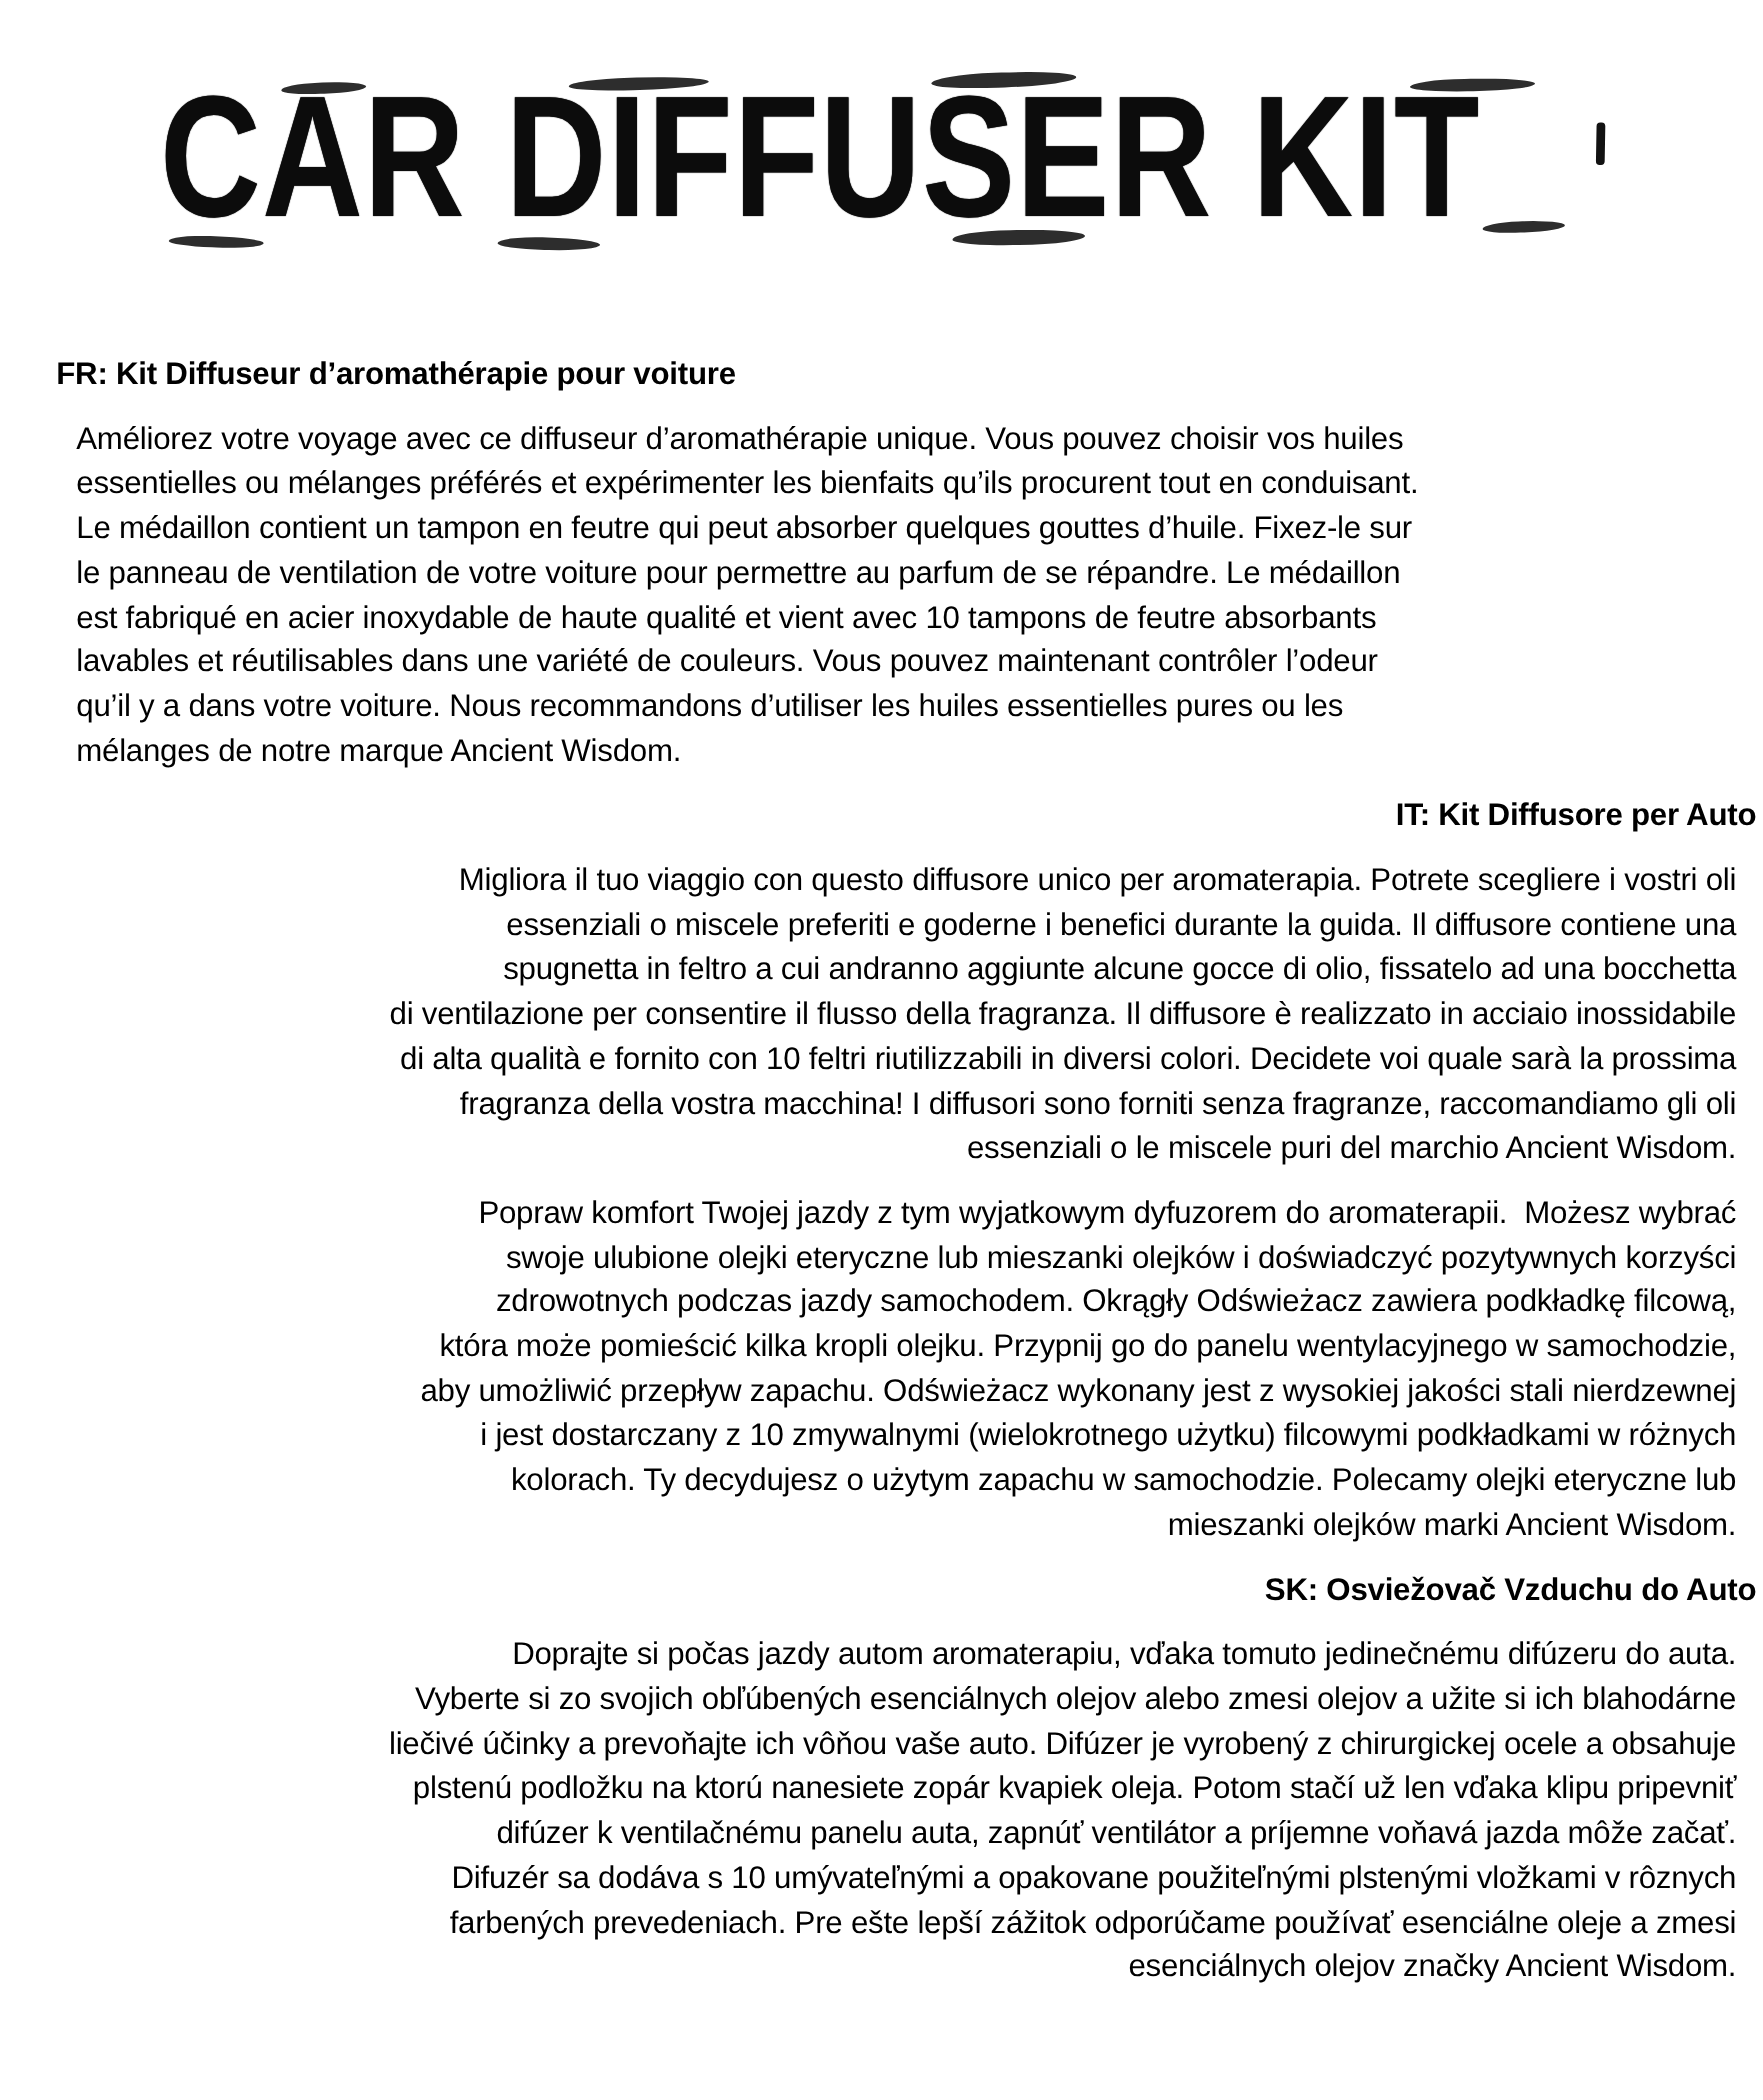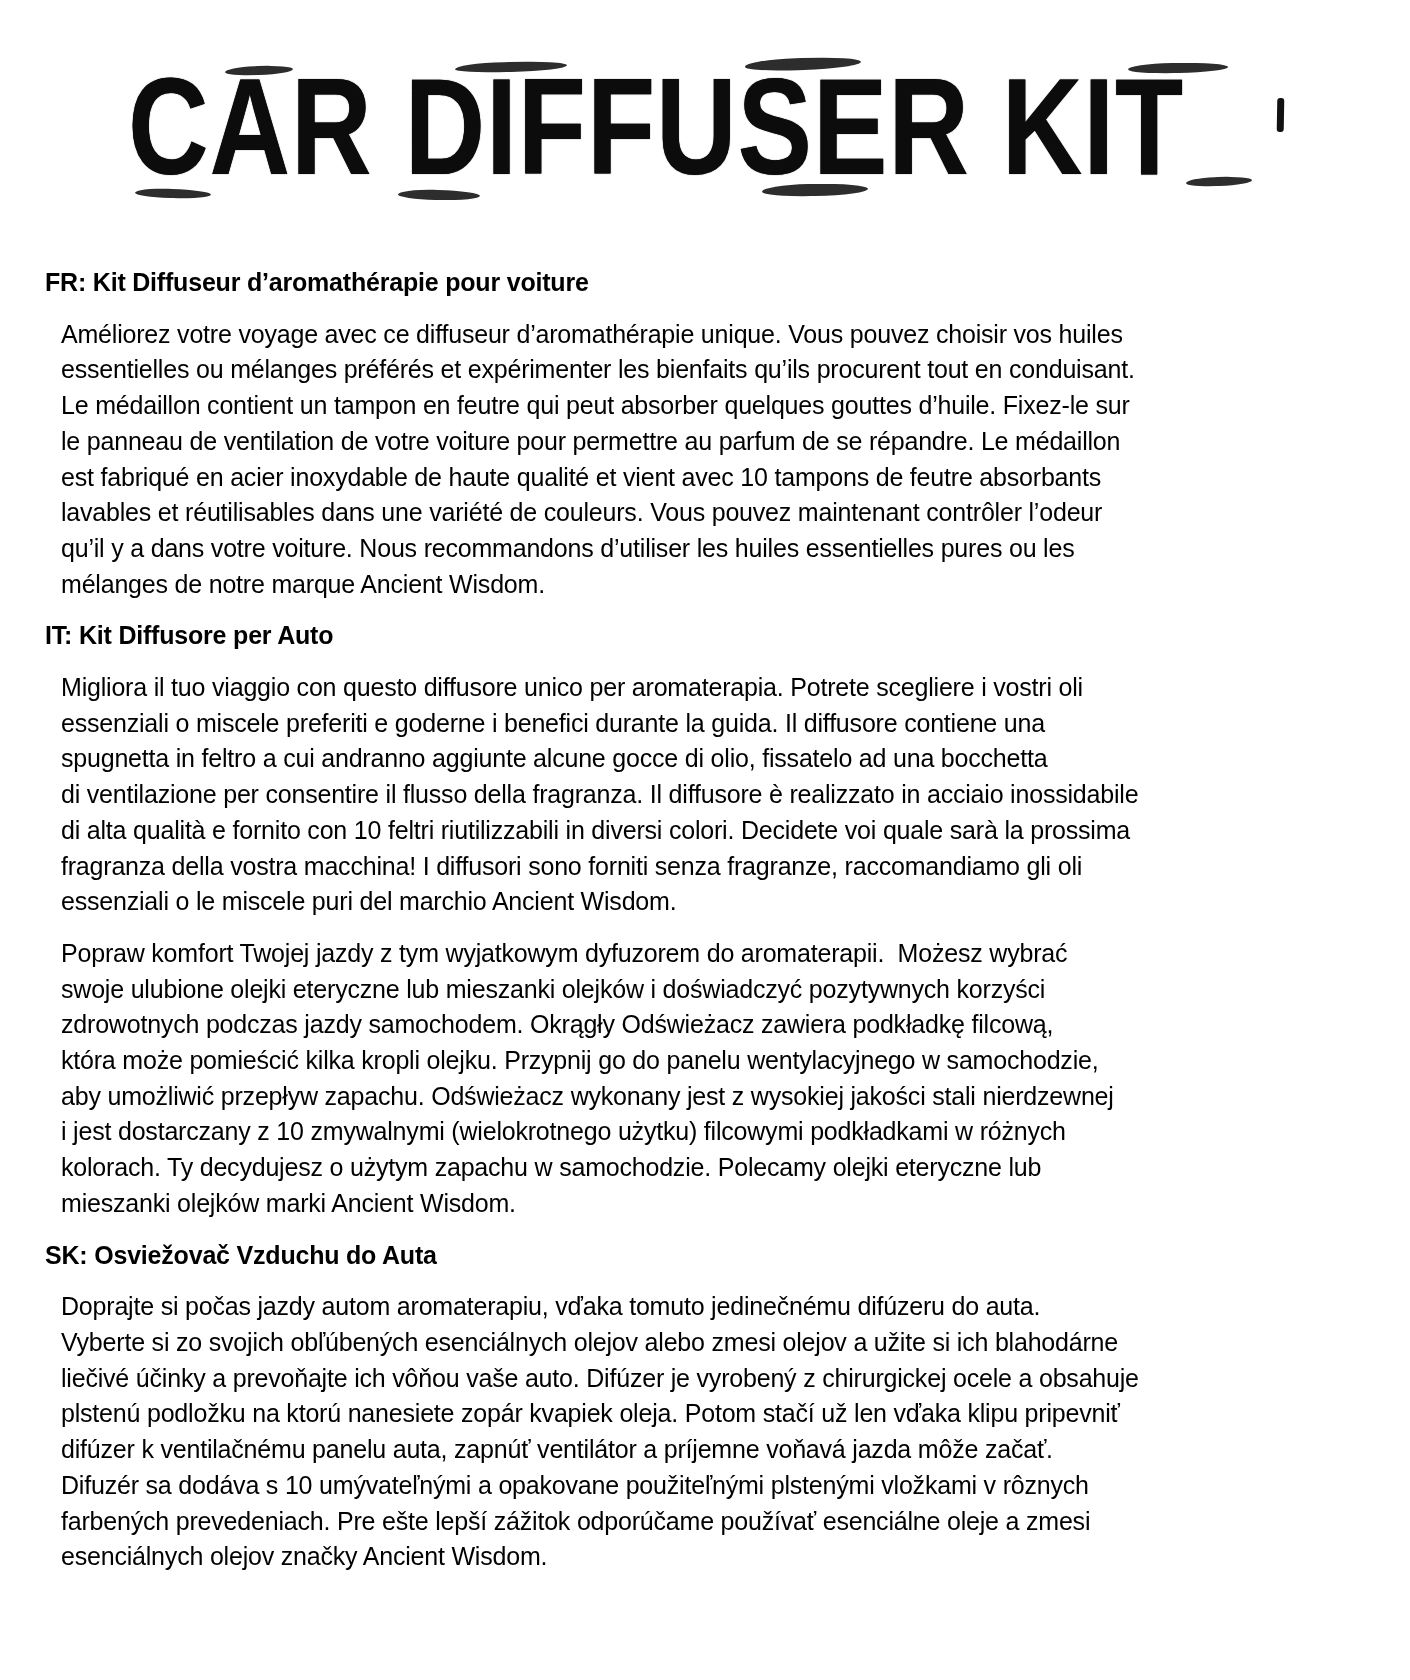--- a/index.html
+++ b/index.html
@@ -49,28 +49,28 @@
     left: 1277px; top: 98px;
     width: 7px; height: 34px;
     background: #121212;
     border-radius: 3px;
     transform: rotate(1deg);
   }
 
   
   .content {
     position: absolute;
-    left: 45px; top: 265px;
+    left: 45px; top: 282px;
     width: 1360px;
     font-size: 25px;
     line-height: 35.7px;
     letter-spacing: -0.2px;
   }
   .lang-section { margin: 0; }
-  .lang-section + .lang-section { margin-top: 9px; }
+  .lang-section + .lang-section { margin-top: 9px; text-align: right; }
   .section-heading {
     margin: 0;
     font-size: 25px;
     font-weight: bold;
   }
   .section-body {
     margin: 16px;
     white-space: pre-wrap; 
   }
 </style>
@@ -122,21 +122,21 @@
 swoje ulubione olejki eteryczne lub mieszanki olejków i doświadczyć pozytywnych korzyści
 zdrowotnych podczas jazdy samochodem. Okrągły Odświeżacz zawiera podkładkę filcową,
 która może pomieścić kilka kropli olejku. Przypnij go do panelu wentylacyjnego w samochodzie,
 aby umożliwić przepływ zapachu. Odświeżacz wykonany jest z wysokiej jakości stali nierdzewnej
 i jest dostarczany z 10 zmywalnymi (wielokrotnego użytku) filcowymi podkładkami w różnych
 kolorach. Ty decydujesz o użytym zapachu w samochodzie. Polecamy olejki eteryczne lub
 mieszanki olejków marki Ancient Wisdom.</p>
     </section>
 
     <section class="lang-section">
-      <h2 class="section-heading">SK: Osviežovač Vzduchu do Auta</h2>
+      <h2 class="section-heading">SK: Osviežovač Vzduchu do Auto</h2>
       <p class="section-body">Doprajte si počas jazdy autom aromaterapiu, vďaka tomuto jedinečnému difúzeru do auta.
 Vyberte si zo svojich obľúbených esenciálnych olejov alebo zmesi olejov a užite si ich blahodárne
 liečivé účinky a prevoňajte ich vôňou vaše auto. Difúzer je vyrobený z chirurgickej ocele a obsahuje
 plstenú podložku na ktorú nanesiete zopár kvapiek oleja. Potom stačí už len vďaka klipu pripevniť
 difúzer k ventilačnému panelu auta, zapnúť ventilátor a príjemne voňavá jazda môže začať.
 Difuzér sa dodáva s 10 umývateľnými a opakovane použiteľnými plstenými vložkami v rôznych
 farbených prevedeniach. Pre ešte lepší zážitok odporúčame používať esenciálne oleje a zmesi
 esenciálnych olejov značky Ancient Wisdom.</p>
     </section>
 

